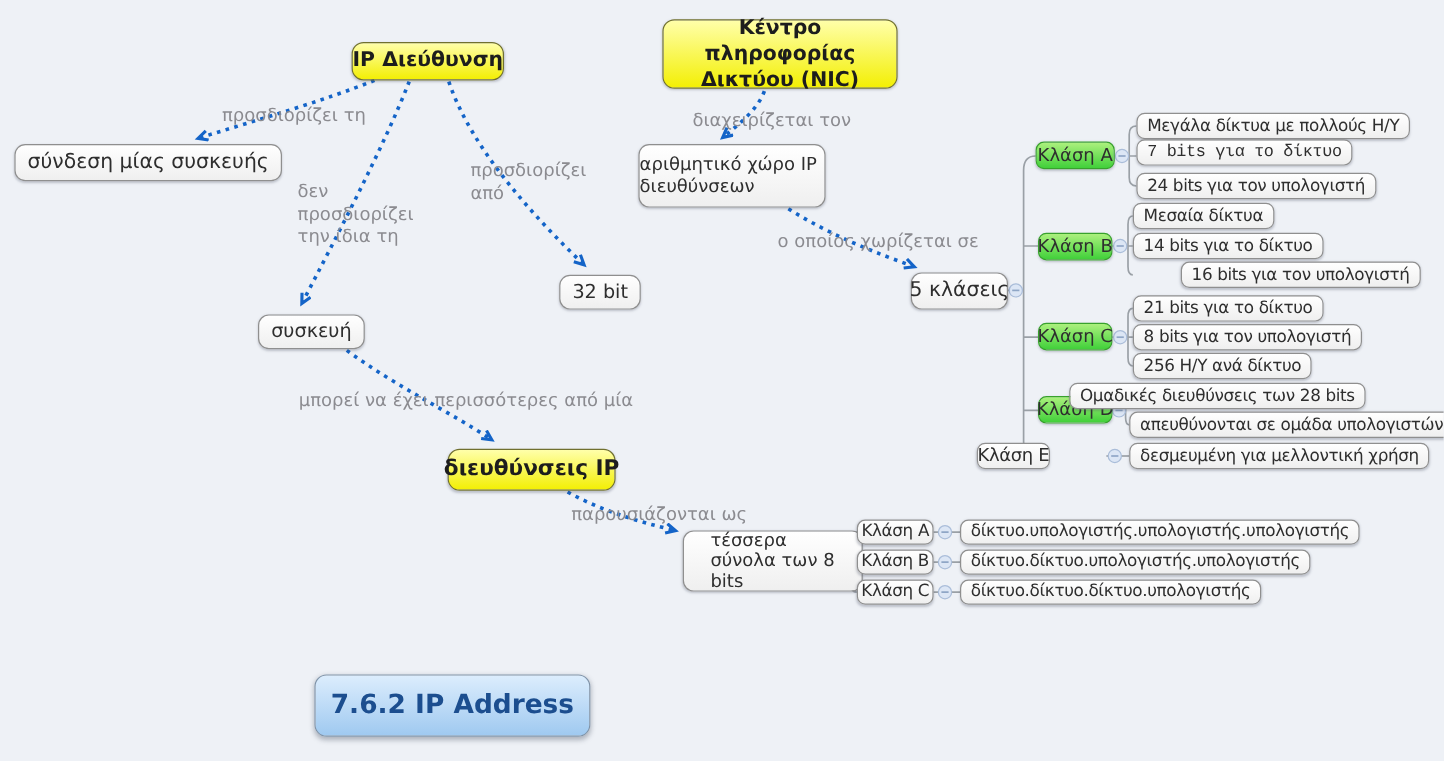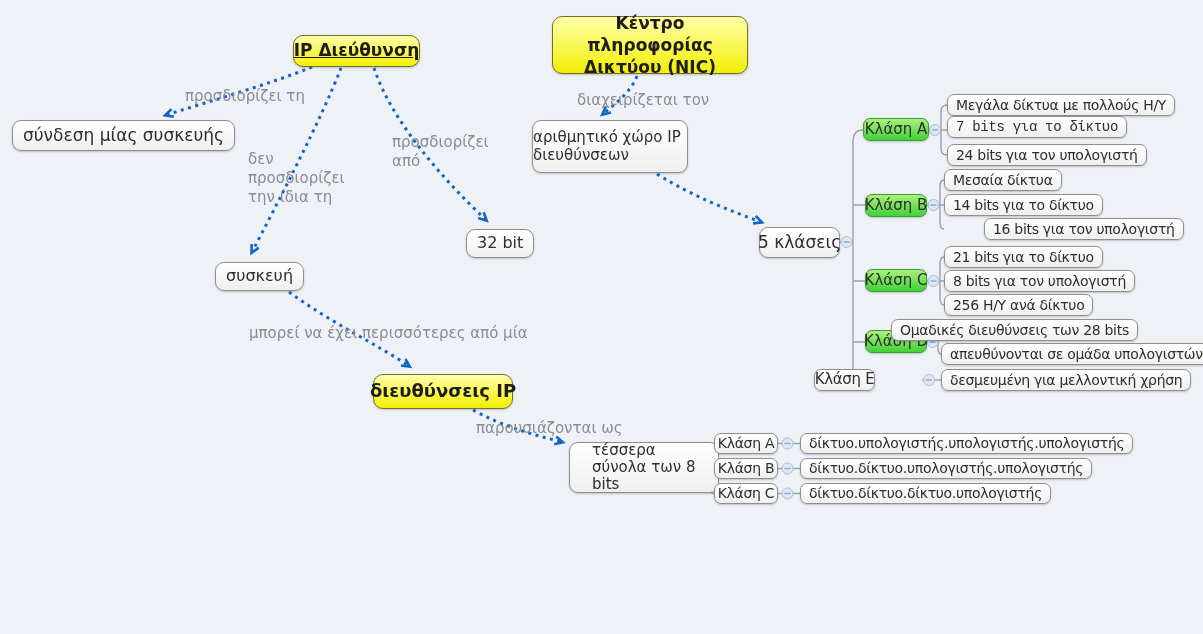--- a/index.html
+++ b/index.html
@@ -129,32 +129,34 @@
         <circle cx="787.5" cy="493.5" r="5.5" fill="#dce6f5" stroke="#aabdd9" stroke-width="1"></circle>
           <path d="M784.5,493.5 L790.5,493.5" stroke="#8fa6c6" stroke-width="1.4"></path>
       </g>
     </g>
   </svg>
 
   <div class="edge-label" style="left:185px;top:87px;">προσδιορίζει τη</div>
   <div class="edge-label wrap" style="left:248px;top:150px;width:125px;">δεν προσδιορίζει την ίδια τη</div>
   <div class="edge-label wrap" style="left:392px;top:133px;width:78px;">προσδιορίζει από</div>
   <div class="edge-label" style="left:577px;top:91px;">διαχειρίζεται τον</div>
+  <div class="edge-label" style="left:648px;top:192px;">ο οποίος χωρίζεται σε</div>
   <div class="edge-label" style="left:249px;top:324px;">μπορεί να έχει περισσότερες από μία</div>
   <div class="edge-label" style="left:476px;top:419px;">παρουσιάζονται ως</div>
 
-  <div class="node yellow center" style="left:293px;top:35px;width:127px;height:32px;font-size:17px;padding:0 4px;text-decoration:underline;">IP Διεύθυνση</div>
+  <div class="node yellow center" style="left:293px;top:35px;width:127px;height:32px;font-size:17px;padding:0 4px;">IP Διεύθυνση</div>
   <div class="node yellow center multiline" style="left:552px;top:16px;width:196px;height:58px;font-size:17px;line-height:1.3;padding:2px 8px;">Κέντρο πληροφορίας Δικτύου (NIC)</div>
   <div class="node" style="left:12px;top:120px;height:31px;font-size:17px;">σύνδεση μίας συσκευής</div>
   <div class="node multiline" style="left:532px;top:120px;width:156px;height:53px;font-size:15px;padding:4px 0;">αριθμητικό χώρο IP διευθύνσεων</div>
   <div class="node" style="left:466px;top:229px;height:29px;">32 bit</div>
   <div class="node" style="left:215px;top:262px;height:29px;">συσκευή</div>
   <div class="node center" style="left:759px;top:227px;width:81px;height:31px;font-size:17px;padding:0 4px;">5 κλάσεις</div>
   <div class="node yellow center" style="left:373px;top:374px;width:140px;height:35px;font-size:18px;padding:0 4px;">διευθύνσεις IP</div>
   <div class="node multiline" style="left:569px;top:442px;width:150px;height:51px;font-size:15px;padding:4px 22px;">τέσσερα σύνολα των 8 bits</div>
+  <div class="node bluetitle center" style="left:262px;top:562px;width:230px;height:52px;">7.6.2 IP Address</div>
 
   <div class="node green center" style="left:863px;top:118px;width:66px;">Κλάση A</div>
   <div class="node small" style="left:947px;top:94px;">Μεγάλα δίκτυα με πολλούς Η/Υ</div>
   <div class="node small" style="left:947px;top:116px;font-family:Liberation Mono, monospace;">7 bits για το δίκτυο</div>
   <div class="node small" style="left:947px;top:144px;">24 bits για τον υπολογιστή</div>
 
   <div class="node green center" style="left:865px;top:194px;width:62px;">Κλάση B</div>
   <div class="node small" style="left:944px;top:169px;">Μεσαία δίκτυα</div>
   <div class="node small" style="left:944px;top:194px;">14 bits για το δίκτυο</div>
   <div class="node small" style="left:944px;top:218px;margin-left:40px;">16 bits για τον υπολογιστή</div>

